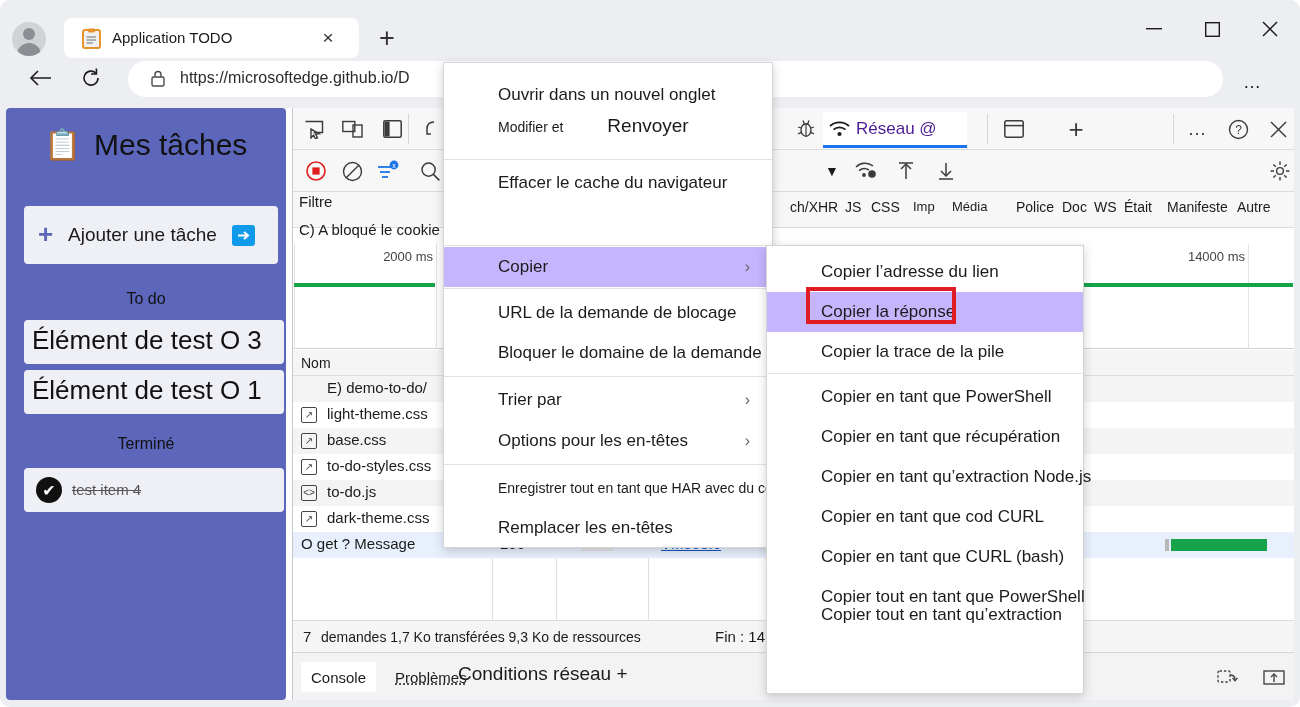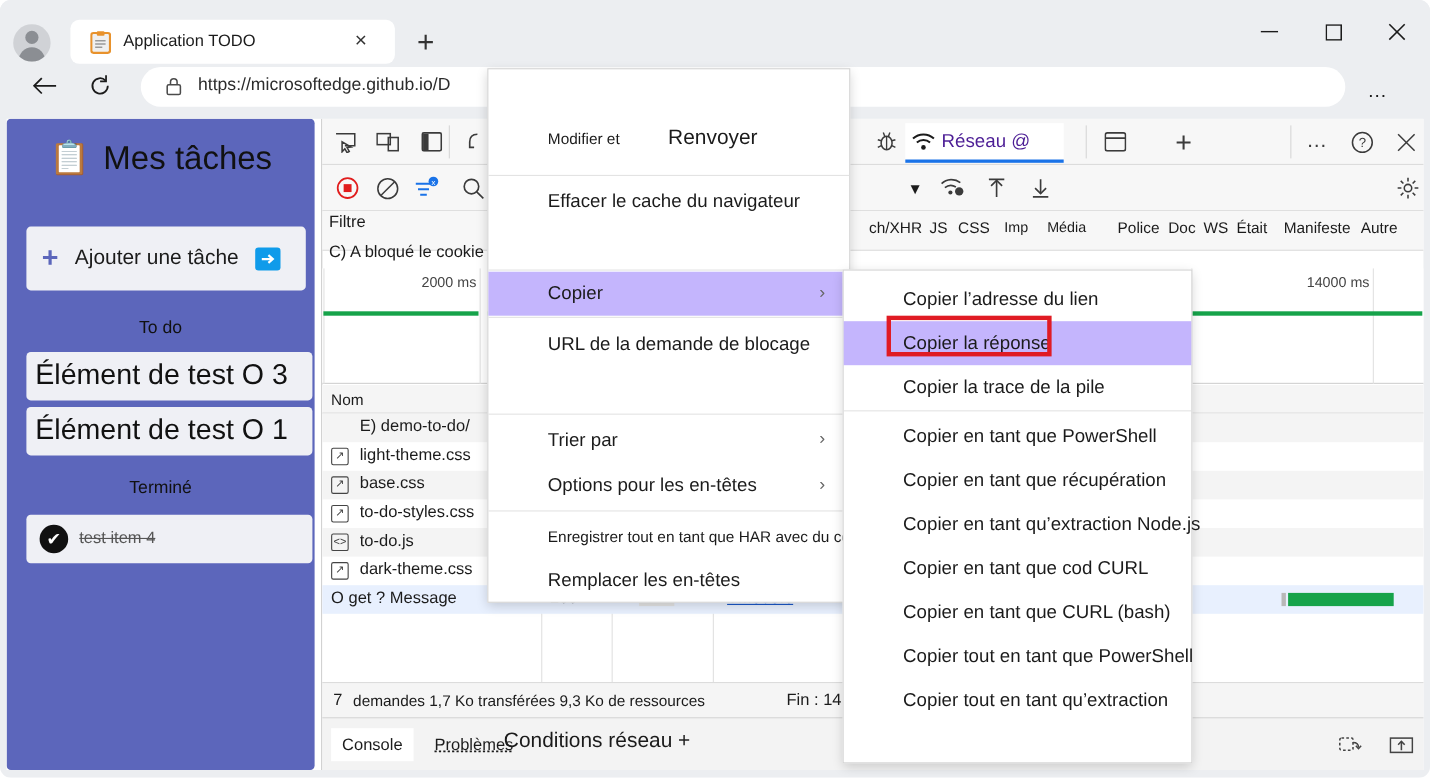--- a/index.html
+++ b/index.html
@@ -784,20 +784,21 @@
               <line x1="11" y1="14" x2="11" y2="6" stroke="#444" stroke-width="1.4"></line>
               <polyline points="8,9 11,6 14,9" fill="none" stroke="#444" stroke-width="1.4"></polyline>
             </svg>
           </div>
         </div>
 
       </div>
     </div>
 
     <div class="ctxmenu ctx-main">
+      <div class="ctx-item" style="top:12px;">Ouvrir dans un nouvel onglet</div>
 
       <div class="ctx-modifier-row" style="top:52px;gap:36px;">
         <span class="mod-small">Modifier et</span>
         <span class="mod-big">Renvoyer</span>
       </div>
 
       <div class="ctx-sep" style="top:96px;"></div>
 
       <div class="ctx-item" style="top:100px;">Effacer le cache du navigateur</div>
 
@@ -805,20 +806,21 @@
 
       <div class="ctx-item hl" style="top:184px;">
         <span>Copier</span>
         <span class="ctx-chevron">›</span>
       </div>
       <div class="redbox" style="left:487px; top:186px; width:67px; height:37px;"></div>
 
       <div class="ctx-sep" style="top:225px;"></div>
 
       <div class="ctx-item" style="top:230px;">URL de la demande de blocage</div>
+      <div class="ctx-item" style="top:270px;">Bloquer le domaine de la demande</div>
 
       <div class="ctx-sep" style="top:313px;"></div>
 
       <div class="ctx-item" style="top:317px;">
         <span>Trier par</span>
         <span class="ctx-chevron">›</span>
       </div>
       <div class="ctx-item" style="top:358px;">
         <span>Options pour les en-têtes</span>
         <span class="ctx-chevron">›</span>
@@ -838,18 +840,18 @@
       <div class="ctx-item" style="top:86px;">Copier la trace de la pile</div>
 
       <div class="ctx-sep" style="top:127px;"></div>
 
       <div class="ctx-item" style="top:131px;">Copier en tant que PowerShell</div>
       <div class="ctx-item" style="top:171px;">Copier en tant que récupération</div>
       <div class="ctx-item" style="top:211px;">Copier en tant qu’extraction Node.js</div>
       <div class="ctx-item" style="top:251px;">Copier en tant que cod CURL</div>
       <div class="ctx-item" style="top:291px;">Copier en tant que CURL (bash)</div>
       <div class="ctx-item" style="top:331px;">Copier tout en tant que PowerShell</div>
-      <div class="ctx-item" style="top:371px;">Copier tout en tant qu’extraction</div>
+      <div class="ctx-item" style="top:349px;">Copier tout en tant qu’extraction</div>
     </div>
     <div class="redbox" style="left:806px; top:287px; width:150px; height:37px;"></div>
 
   </div>
 </div>
 
 </body></html>

